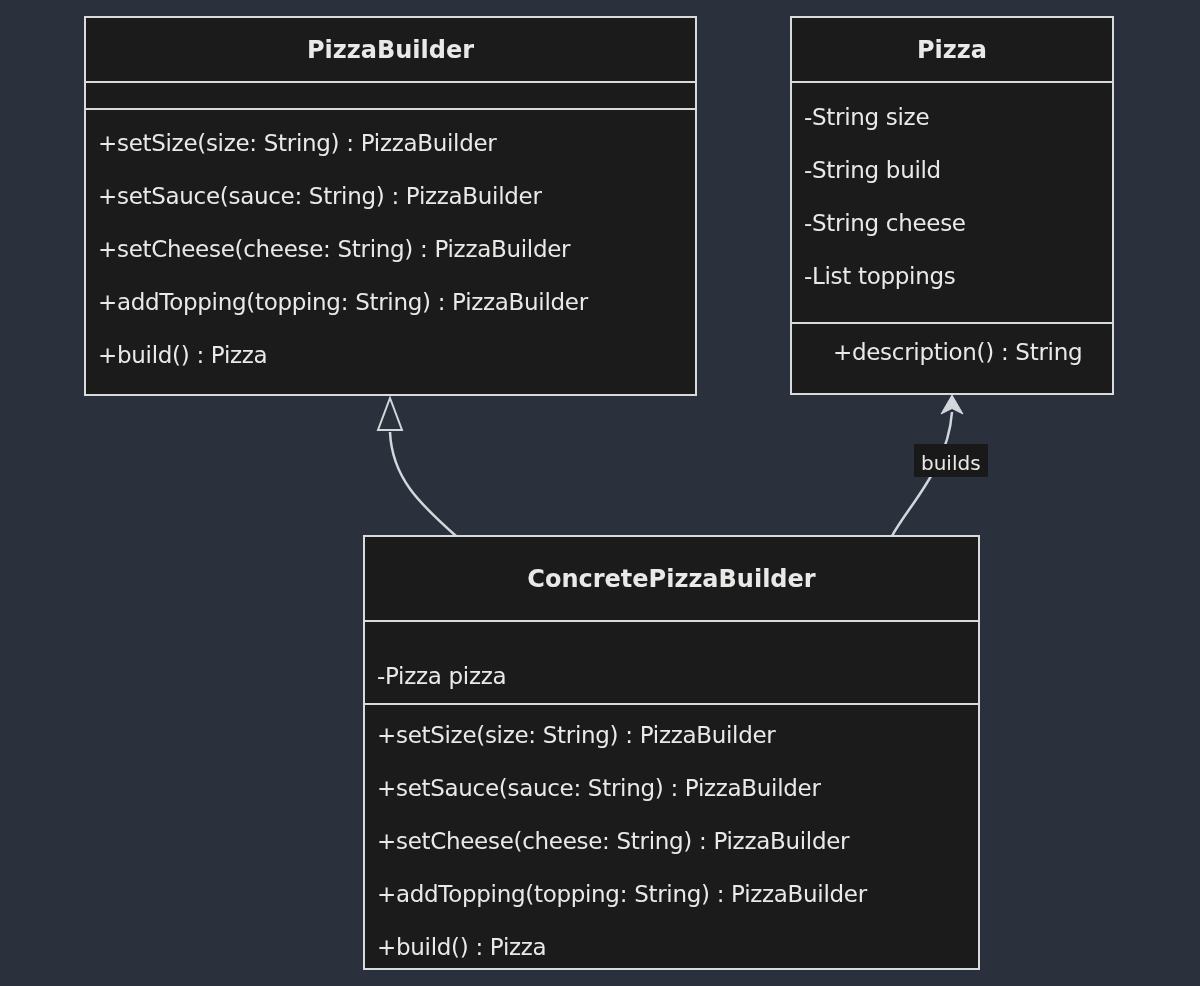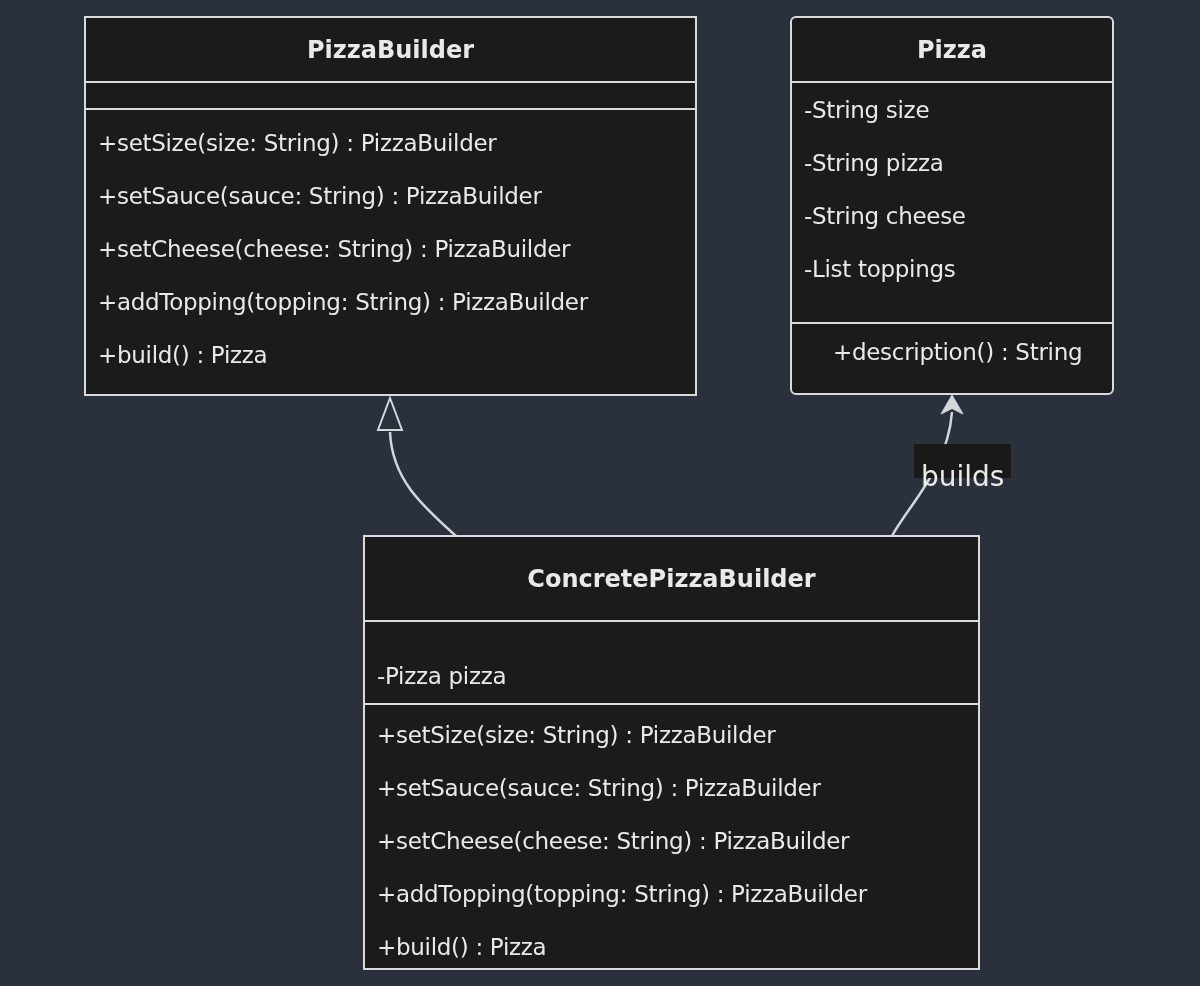--- a/index.html
+++ b/index.html
@@ -46,37 +46,37 @@
     letter-spacing:-0.3px;
     white-space:nowrap;
     color:var(--text);
   }
 
   #class-pizzabuilder{left:84px;top:16px;width:613px;height:380px;}
   #class-pizzabuilder .uml-title{height:65px;}
   #class-pizzabuilder .uml-attrs{height:27px;}
   #class-pizzabuilder .uml-methods{padding-top:7px;}
 
-  #class-pizza{left:790px;top:16px;width:324px;height:379px;border-radius:6px;}
+  #class-pizza{left:790px;top:16px;width:324px;height:379px;}
   #class-pizza .uml-title{height:65px;}
-  #class-pizza .uml-attrs{height:241px;padding-top:1px;}
+  #class-pizza .uml-attrs{height:241px;padding-top:8px;}
   #class-pizza .uml-methods{padding-top:2px;padding-left:29px;}
 
   #class-concrete{left:363px;top:535px;width:617px;height:435px;}
   #class-concrete .uml-title{height:85px;}
   #class-concrete .uml-attrs{height:83px;padding-top:28px;}
   #class-concrete .uml-methods{padding-top:4px;}
 
   .edge-label{
     position:absolute;
     left:914px;top:444px;height:33px;
     background:var(--label-bg);
     color:var(--text);
-    font-size:28px;line-height:31px;
-    padding:17px 7px;
+    font-size:20px;line-height:31px;
+    padding:4px 7px;
     white-space:nowrap;
   }
 </style>
 </head>
 <body>
 
 <div class="canvas">
 
   <svg class="edges" viewBox="0 0 1200 986" xmlns="http://www.w3.org/2000/svg">
 
@@ -96,21 +96,21 @@
         <div class="member">+setCheese(cheese: String) : PizzaBuilder</div>
         <div class="member">+addTopping(topping: String) : PizzaBuilder</div>
         <div class="member">+build() : Pizza</div>
       </div>
   </div>
 
   <div class="uml-class" id="class-pizza">
     <div class="uml-title">Pizza</div>
     <div class="uml-attrs">
         <div class="member">-String size</div>
-        <div class="member">-String pizza</div>
+        <div class="member">-String build</div>
         <div class="member">-String cheese</div>
         <div class="member">-List toppings</div>
       </div>
     <div class="uml-methods">
         <div class="member">+description() : String</div>
       </div>
   </div>
 
   <div class="uml-class" id="class-concrete">
     <div class="uml-title">ConcretePizzaBuilder</div>

